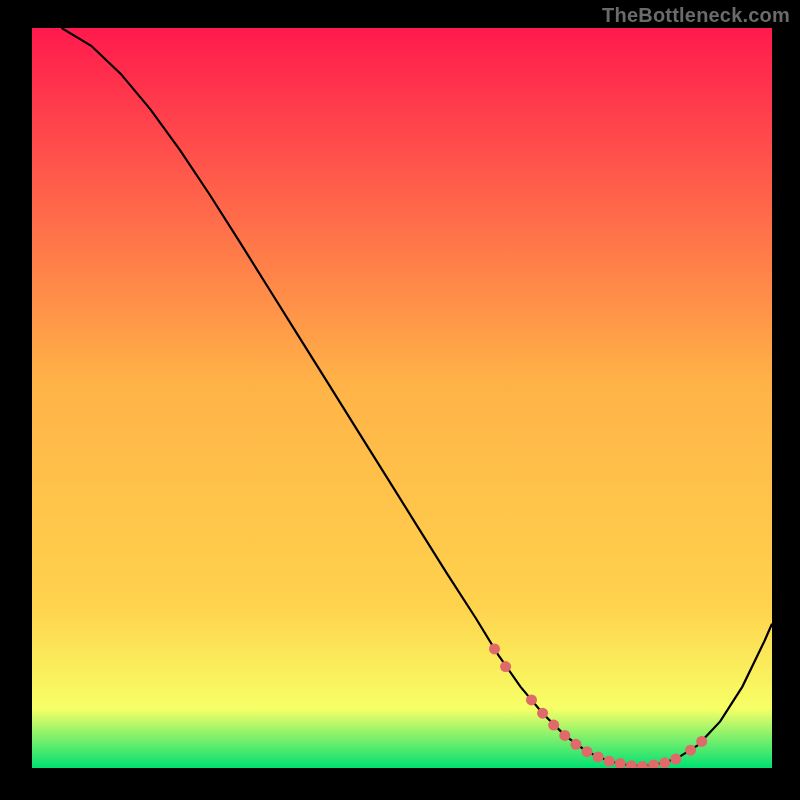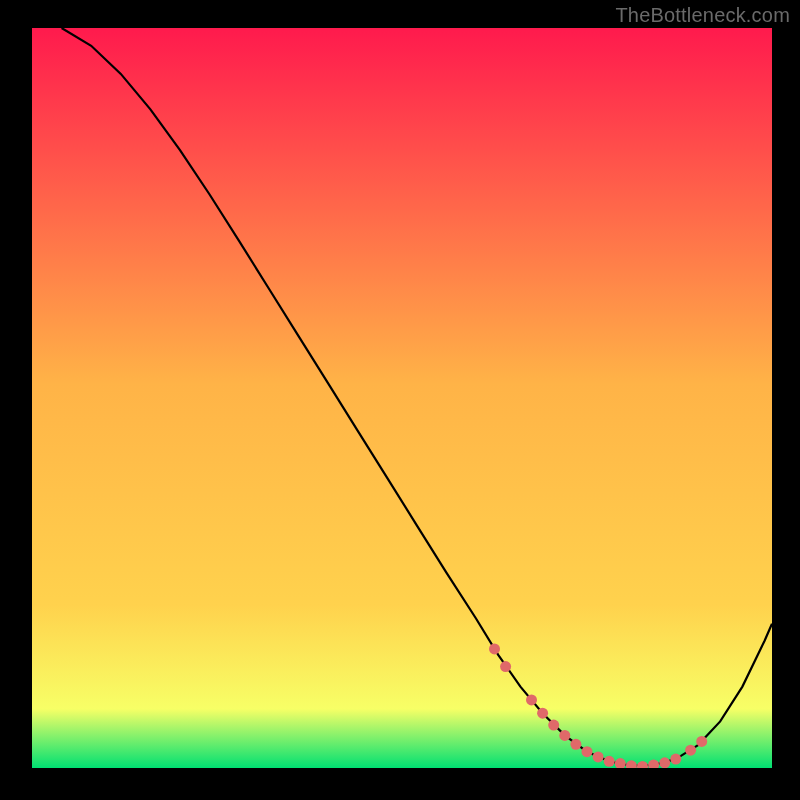--- a/index.html
+++ b/index.html
@@ -16,21 +16,21 @@
     width: 800px;
     height: 800px;
     background: #000;
   }
   .watermark {
     position: absolute;
     top: 4px;
     right: 10px;
     color: #6a6a6a;
     font-size: 20px;
-    font-weight: 400;
+    font-weight: 700;
     letter-spacing: 0.2px;
     z-index: 10;
   }
   .plot {
     position: absolute;
     left: 32px;
     top: 28px;
     width: 740px;
     height: 740px;
   }

